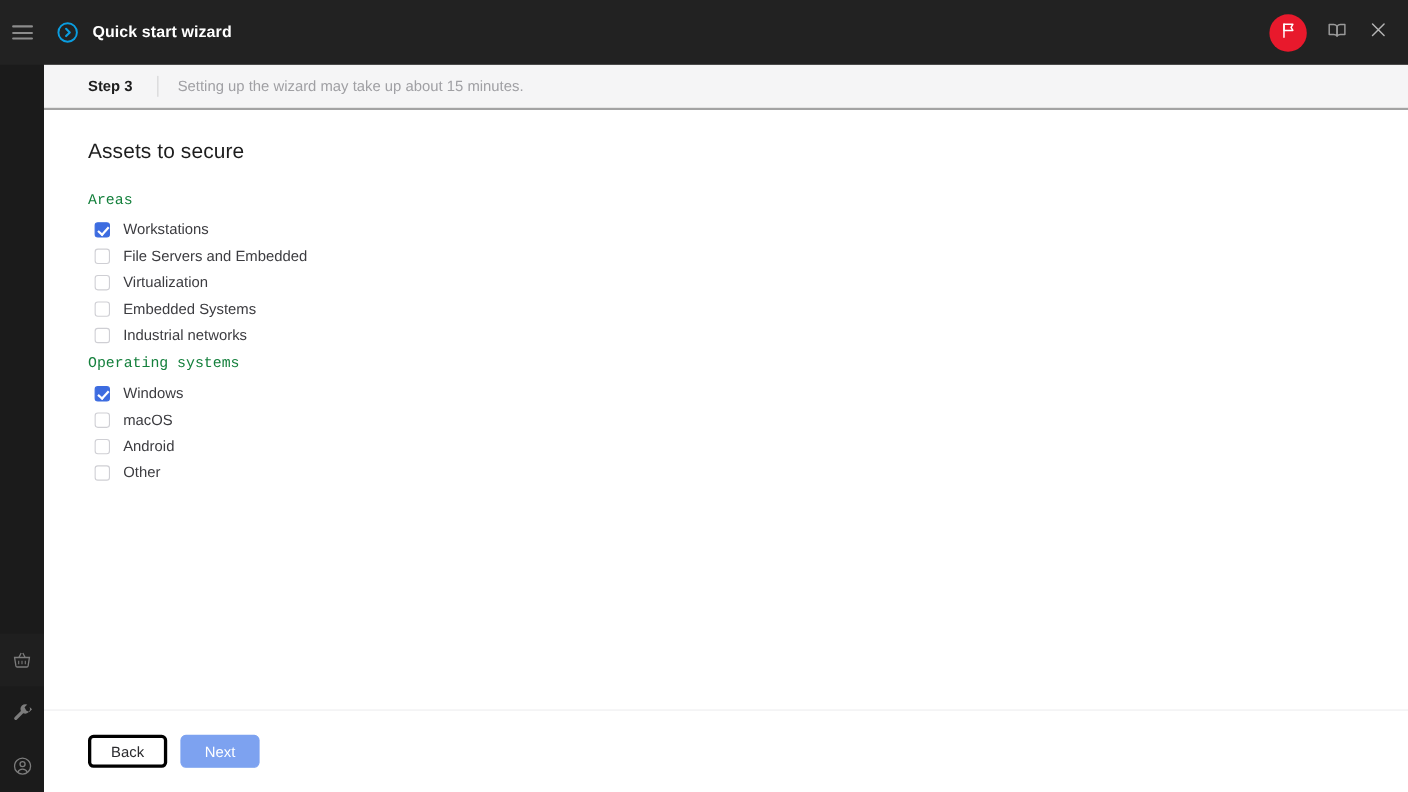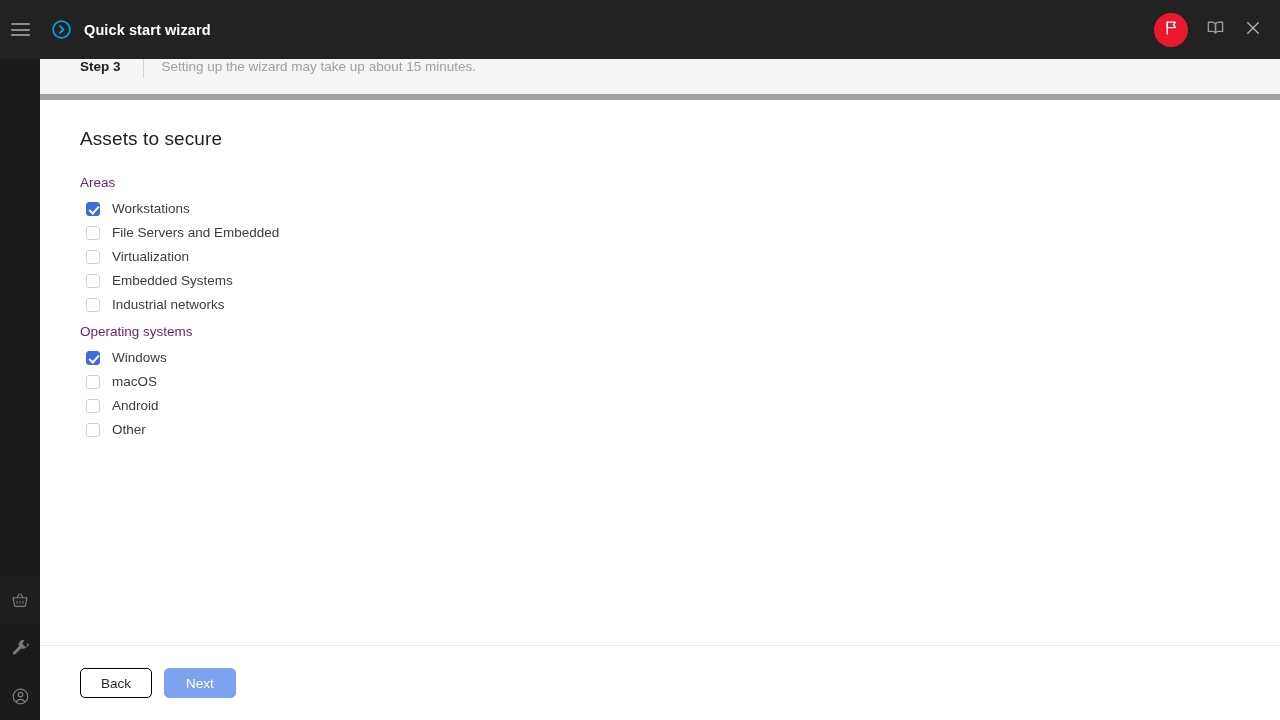--- a/index.html
+++ b/index.html
@@ -123,23 +123,23 @@
     align-items: center;
     justify-content: center;
     cursor: pointer;
   }
 
   
   .stepbar {
     height: 41px;
     flex: 0 0 41px;
     background: #f5f5f6;
-    border-bottom: 6px solid #a3a3a3;
-    display: flex;
-    align-items: flex-start;
+    border-bottom: 2px solid #a3a3a3;
+    display: flex;
+    align-items: center;
     padding-left: 40px;
   }
   .step-label {
     font-size: 13.5px;
     font-weight: bold;
     color: #1d1d1d;
   }
   .step-divider {
     width: 1px;
     height: 19px;
@@ -159,23 +159,24 @@
   }
   .page-title {
     font-size: 19px;
     font-weight: normal;
     color: #1d1d1d;
     margin-bottom: 24px;
     letter-spacing: .1px;
   }
   .group-label {
     font-size: 13.5px;
-    color: #701a75;
+    color: #15803d;
     margin-bottom: 5px;
     line-height: 18px;
+    font-family: Liberation Mono, monospace;
   }
   .check-list { margin-bottom: 6px; }
   .check-row {
     display: flex;
     align-items: center;
     height: 24px;
     cursor: pointer;
   }
   .cbox {
     width: 14px;
@@ -231,21 +232,21 @@
     font-family: "Liberation Sans", sans-serif;
     display: inline-flex;
     align-items: center;
     justify-content: center;
     cursor: pointer;
     padding: 0 18px;
     white-space: nowrap;
   }
   .btn-back {
     background: #ffffff;
-    border: 1px solid #000000;
+    border: 3px solid #000000;
     color: #2b2b2e;
     min-width: 72px;
   }
   .btn-next {
     background: #7da2f0;
     border: 1px solid #7da2f0;
     color: #ffffff;
     min-width: 72px;
     cursor: default;
   }

